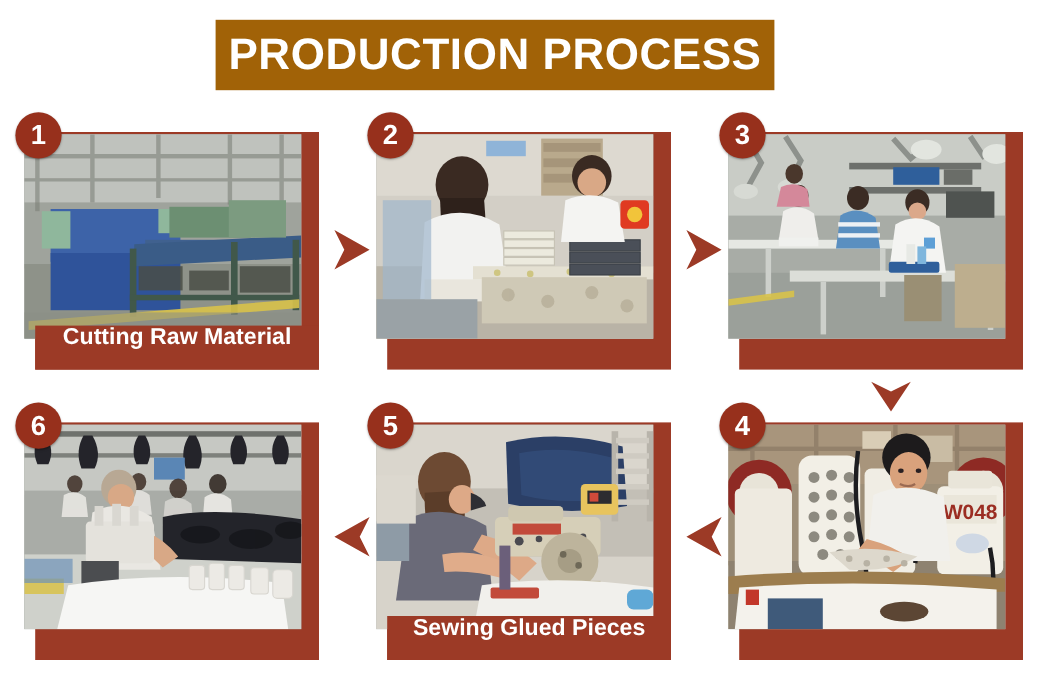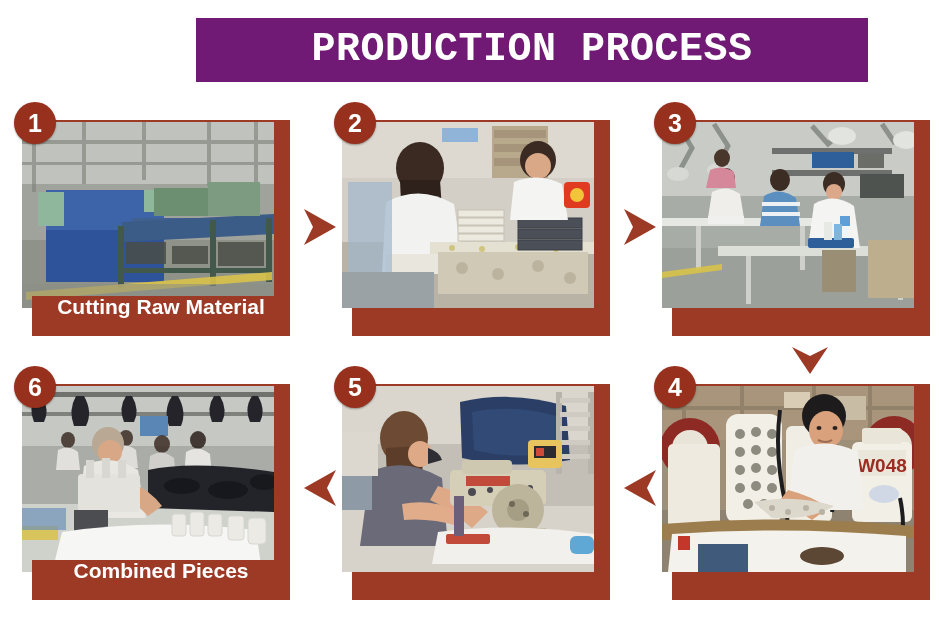--- a/index.html
+++ b/index.html
@@ -17,27 +17,26 @@
     height: 620px;
     background: #ffffff;
     overflow: hidden;
   }
 
   
   #title-banner {
     position: absolute;
     left: 196px;
     top: 18px;
-    width: 672px;
+    width: 508px;
     height: 64px;
-    background: #701a75;
+    background: #a16207;
     display: flex;
     align-items: center;
     justify-content: center;
-    font-family: Liberation Mono, monospace;
   }
   #title-text {
     color: #ffffff;
     font-size: 40px;
     font-weight: bold;
     letter-spacing: 0.5px;
     line-height: 1;
     white-space: nowrap;
   }
 
@@ -378,23 +377,20 @@
           <rect x="206" y="130" width="16" height="24" rx="3"></rect>
           <rect x="226" y="132" width="18" height="26" rx="4"></rect>
         </g>
         <rect x="0" y="140" width="36" height="14" fill="#d8c24a" opacity="0.85"></rect>
         <rect x="0" y="122" width="44" height="22" fill="#6e93b8" opacity="0.7"></rect>
       </svg>
     </div>
     <div class="badge">
       <span>6</span>
     </div>
-    <div class="card-caption">
-      <span>Combined Pieces</span>
-    </div>
   </div>
 
   <div class="arrow" style="left:300px; top:466px;">
     <svg viewBox="0 0 40 44" aria-hidden="true">
       <path d="M36 4 L4 22 L36 40 L27 22 Z" fill="#9c3a26"></path>
     </svg>
   </div>
 
   <div class="card" style="left:342px; top:374px;">
     <div class="card-frame"></div>
@@ -448,20 +444,23 @@
         <path d="M96 146 Q170 136 252 148 L252 178 L90 178 Z" fill="#f1f0ec"></path>
         <rect x="104" y="148" width="44" height="10" rx="2" fill="#c24a3a"></rect>
         <rect x="112" y="110" width="10" height="40" fill="#6b5f7a"></rect>
         <rect x="228" y="150" width="24" height="18" rx="6" fill="#5fa8d6"></rect>
         <rect x="0" y="88" width="30" height="36" fill="#8e9ba6"></rect>
         <rect x="0" y="46" width="36" height="44" fill="#dcd8cf"></rect>
       </svg>
     </div>
     <div class="badge">
       <span>5</span>
+    </div>
+    <div class="card-caption">
+      <span>Sewing Glued Pieces</span>
     </div>
   </div>
 
   <div class="arrow" style="left:620px; top:466px;">
     <svg viewBox="0 0 40 44" aria-hidden="true">
       <path d="M36 4 L4 22 L36 40 L27 22 Z" fill="#9c3a26"></path>
     </svg>
   </div>
 
   <div class="card" style="left:662px; top:374px;">

